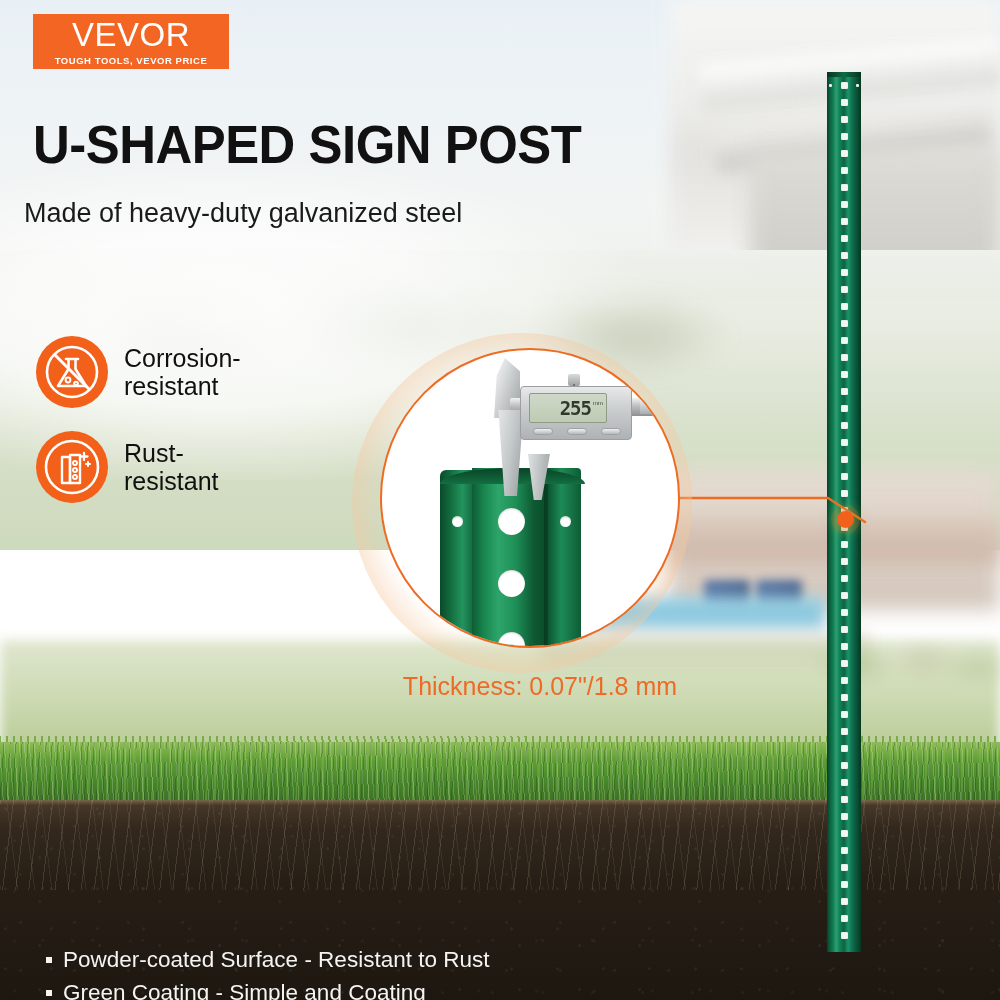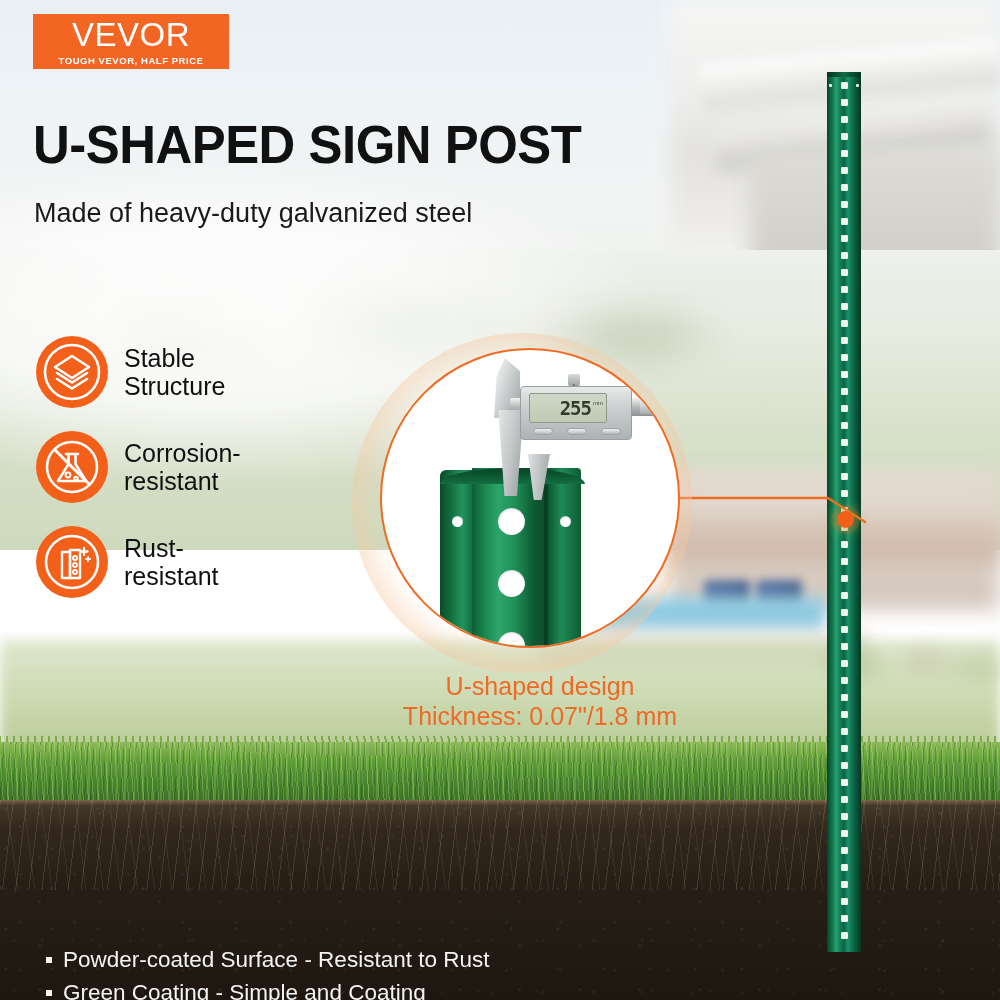--- a/index.html
+++ b/index.html
@@ -165,21 +165,21 @@
   }
 
   
   .title {
     position:absolute; left:33px; top:118px;
     font-size:53px; font-weight:bold; color:#111; letter-spacing:-.5px;
     line-height:1; white-space:nowrap;
     transform:scaleX(.96); transform-origin:left center;
   }
   .subtitle {
-    position:absolute; left:34px; top:198px;
+    position:absolute; left:24px; top:198px;
     font-size:27px; color:#1a1a1a; font-weight:normal; white-space:nowrap;
   }
 
   
   .features { position:absolute; left:36px; top:336px; width:300px; }
   .feature { display:flex; align-items:center; margin-bottom:23px; }
   .f-icon {
     width:72px; height:72px; border-radius:50%; background:#f2601a;
     flex:0 0 72px; position:relative;
   }
@@ -440,42 +440,28 @@
         <div class="post-hole" style="top: 826px;"></div>
         <div class="post-hole" style="top: 843px;"></div>
         <div class="post-hole" style="top: 860px;"></div>
         <div class="post-edge-hole" style="left: 2px; top: 12px;"></div>
         <div class="post-edge-hole" style="left: 29px; top: 12px;"></div>
       </div>
   </div>
 
   <div class="logo">
     <div class="logo-word">VEVOR</div>
-    <div class="logo-tag">TOUGH VEVOR, HALF PRICE</div>
+    <div class="logo-tag">TOUGH TOOLS, VEVOR PRICE</div>
   </div>
 
   <div class="title">U-SHAPED SIGN POST</div>
   <div class="subtitle">Made of heavy-duty galvanized steel</div>
 
   <div class="features">
 
-    <div class="feature">
-      <div class="f-icon">
-        <svg viewBox="0 0 72 72" fill="none" stroke="#ffffff">
-          <circle cx="36" cy="36" r="27" stroke-width="2.6"></circle>
-          <path d="M36 20 L53 31 L36 42 L19 31 Z" stroke-width="2.6" stroke-linejoin="round"></path>
-          <path d="M21 37 L36 46.5 L51 37" stroke-width="2.6" stroke-linejoin="round" stroke-linecap="round"></path>
-          <path d="M21 43 L36 52.5 L51 43" stroke-width="2.6" stroke-linejoin="round" stroke-linecap="round"></path>
-        </svg>
-      </div>
-      <div class="f-label">
-        <span>Stable</span><br>
-        <span>Structure</span>
-      </div>
-    </div>
 
     <div class="feature">
       <div class="f-icon">
         <svg viewBox="0 0 72 72" fill="none" stroke="#ffffff">
           <circle cx="36" cy="36" r="25" stroke-width="2.6"></circle>
           <path d="M30 23 h12" stroke-width="2.6" stroke-linecap="round"></path>
           <path d="M32.5 23 v10 L22 50 h28 L39.5 33 V23" stroke-width="2.6" stroke-linejoin="round"></path>
           <circle cx="32" cy="44" r="2.4" stroke-width="2"></circle>
           <circle cx="40" cy="47.5" r="1.8" stroke-width="2"></circle>
           <path d="M19 19 L53 53" stroke-width="3" stroke-linecap="round"></path>
@@ -548,21 +534,20 @@
           <div class="cal-btn" style="left:12px"></div>
           <div class="cal-btn" style="left:46px"></div>
           <div class="cal-btn" style="left:80px"></div>
         </div>
       </div>
 
     </div>
   </div>
 
   <div class="caption">
-    <div>U-shaped design</div>
     <div>Thickness: 0.07"/1.8 mm</div>
   </div>
 
   <div class="bullets">
     <div class="bullet">
       <span class="bullet-mark"></span>
       <span>Powder-coated Surface - Resistant to Rust</span>
     </div>
     <div class="bullet">
       <span class="bullet-mark"></span>

